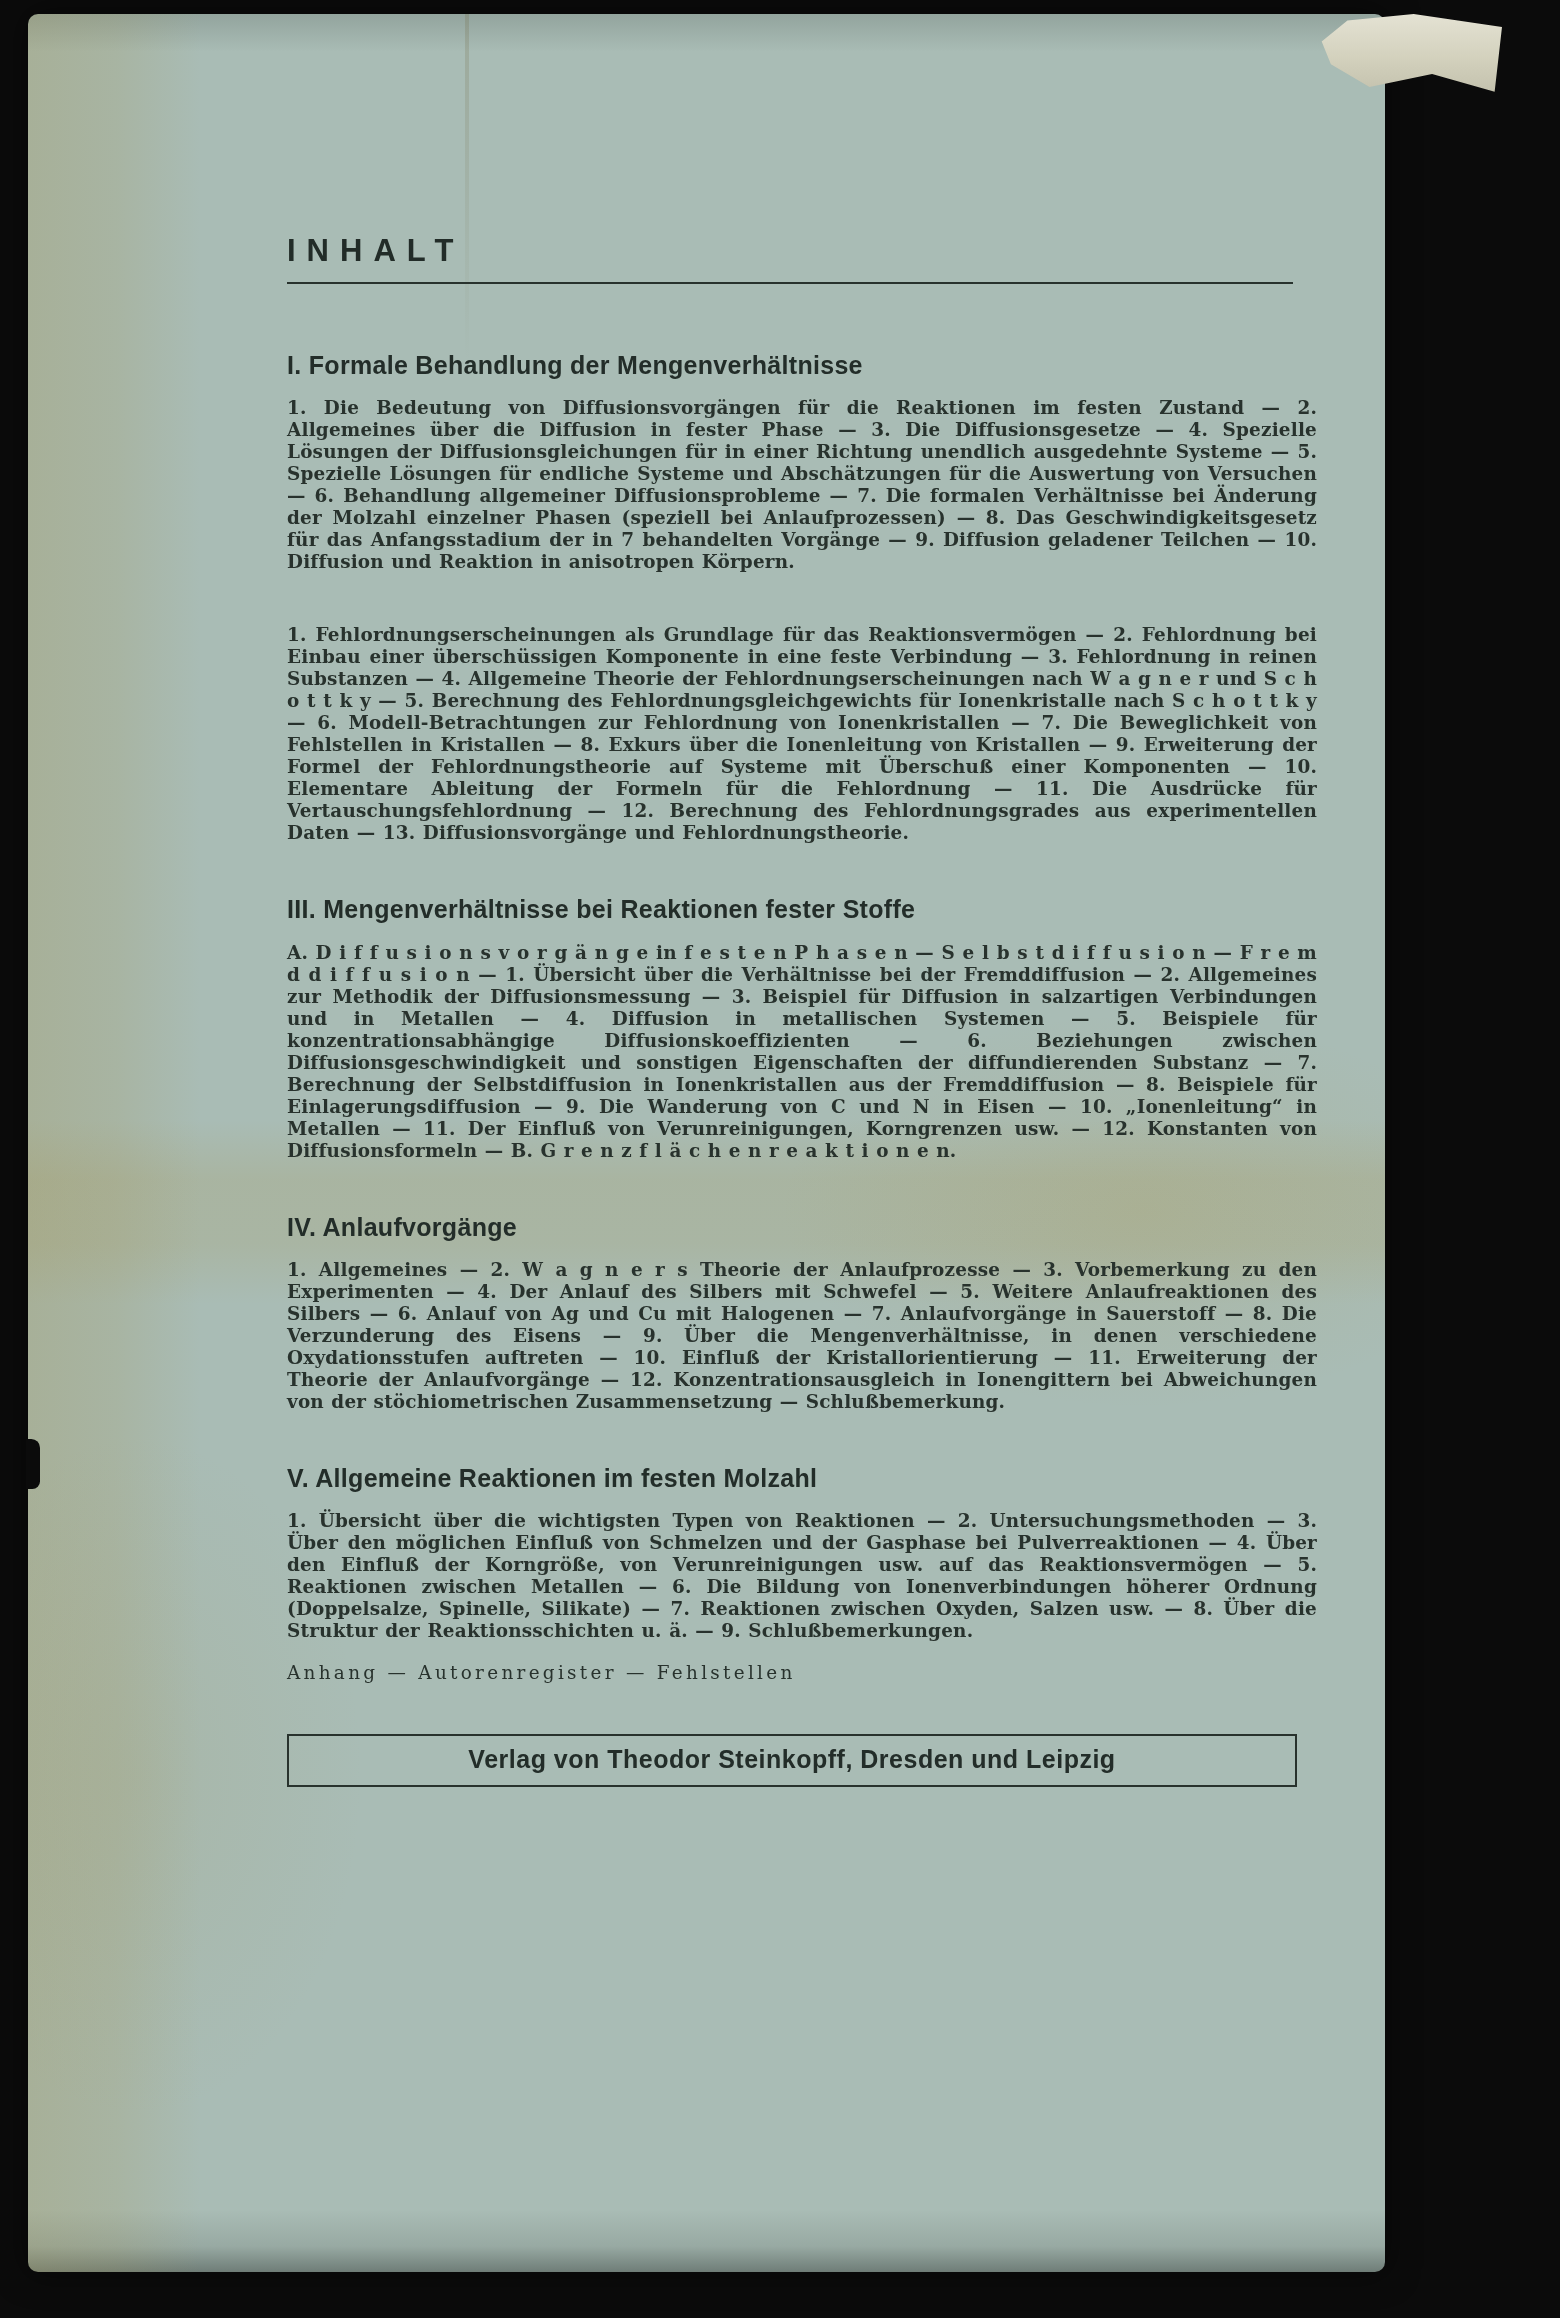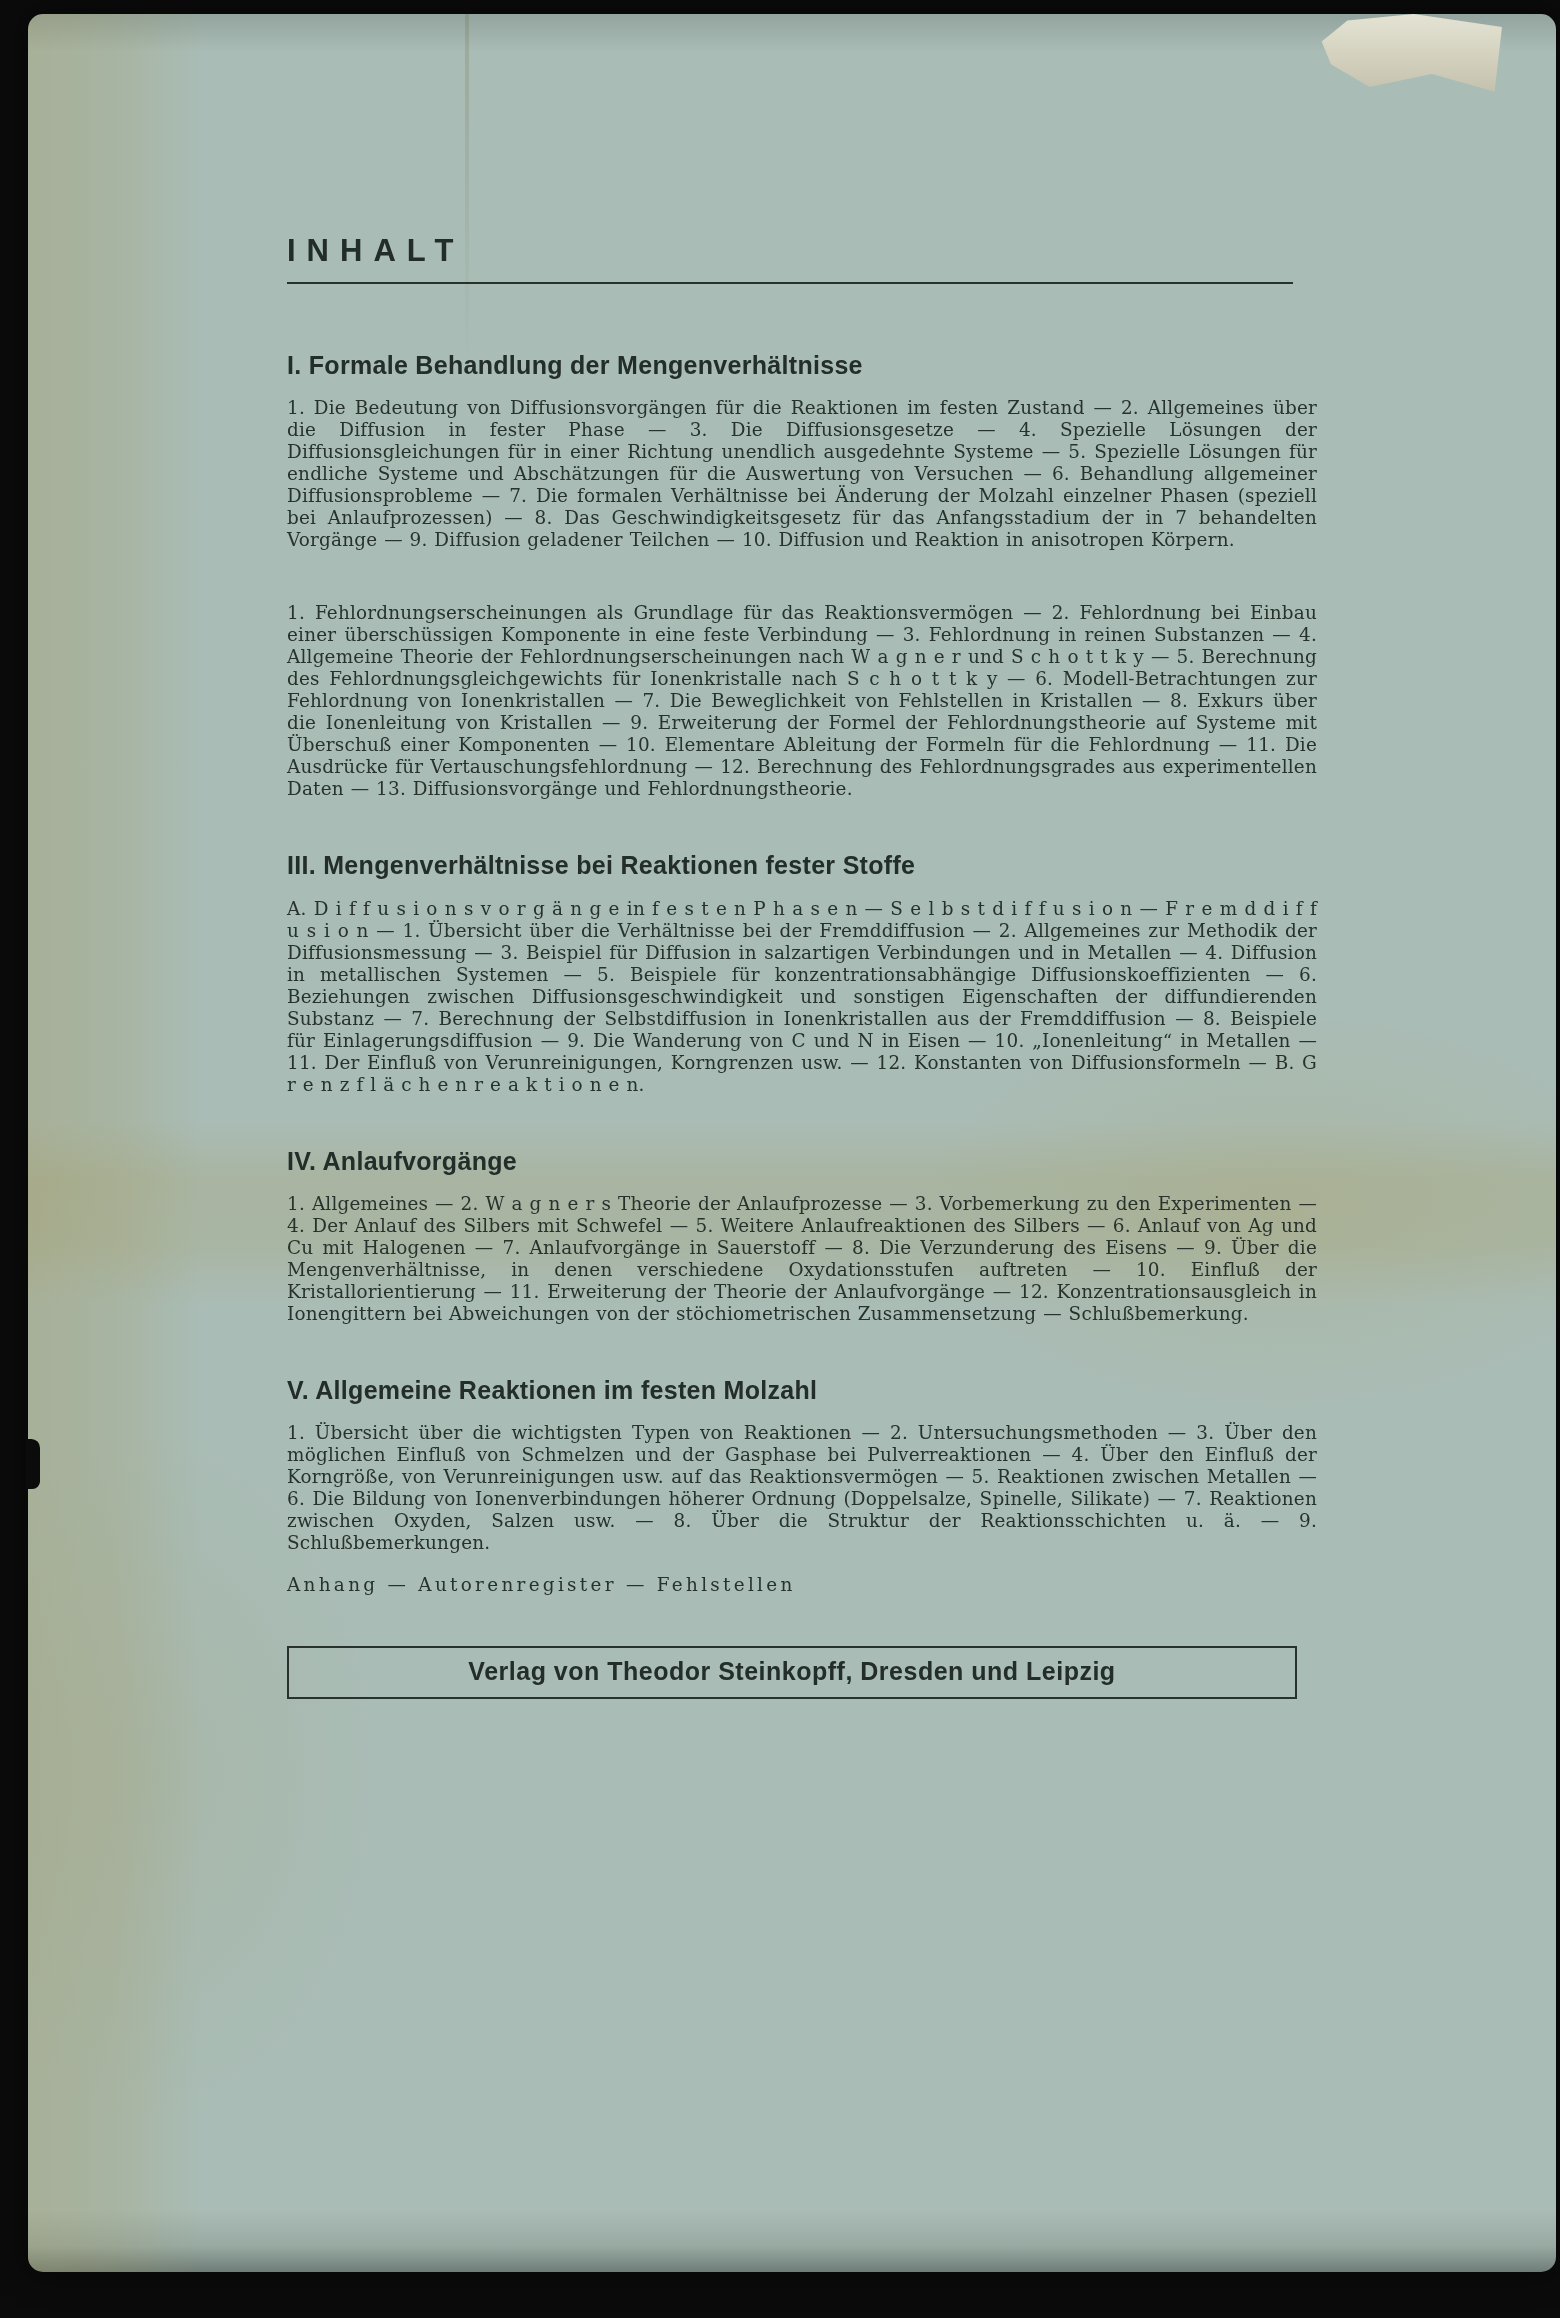--- a/index.html
+++ b/index.html
@@ -10,36 +10,36 @@
     position:relative;
     overflow:hidden;
     background:#0b0b0b;
     font-family:"DejaVu Serif", serif;
   }
 
   
   .paper{
     position:absolute;
     left:28px; top:14px;
-    width:1528px; height:2258px;
+    width:1357px; height:2258px;
     background-color:#a9bcb5;
     background-image:
       
       linear-gradient(90deg, rgba(163,148,86,0.30) 0px, rgba(163,148,86,0.20) 87px, rgba(163,148,86,0) 173px),
       
       linear-gradient(180deg, rgba(0,0,0,0) 1106px, rgba(168,150,82,0.20) 1165px, rgba(168,150,82,0.18) 1230px, rgba(0,0,0,0) 1290px),
       
       linear-gradient(180deg, rgba(30,38,34,0.16) 0px, rgba(30,38,34,0) 38px),
       
       linear-gradient(0deg, rgba(30,38,34,0.42) 0px, rgba(30,38,34,0.12) 26px, rgba(30,38,34,0) 62px),
       
       radial-gradient(ellipse 515px 282px at 82% 53%, rgba(175,155,85,0.18), rgba(175,155,85,0) 70%),
       
       radial-gradient(ellipse 325px 488px at 8% 78%, rgba(160,150,95,0.14), rgba(160,150,95,0) 70%);
-    border-radius:15px;
+    border-radius:10px;
     box-shadow:0 0 33px rgba(0,0,0,0.55);
   }
 
   
   .torn{
     position:absolute;
     left:1290px; top:0px;
     width:184px; height:81px;
     background:linear-gradient(180deg,#e4e2d3 0%, #d3d1bd 55%, #c2c0ac 100%);
     clip-path:polygon(2% 34%, 16% 8%, 52% 0%, 100% 16%, 96% 96%, 62% 74%, 28% 90%, 7% 62%);
@@ -98,20 +98,21 @@
     margin-bottom:17.3px;
   }
 
   .sec-body{
     font-size:18.4px;
     line-height:22px;
     text-align:justify;
     letter-spacing:0.2px;
     word-spacing:0.8px;
     color:#28322d;
+    font-weight:bold;
   }
 
   .appendix{
     margin-top:19.5px;
     font-size:18.4px;
     letter-spacing:3.3px;
     color:#28322d;
   }
 
   .pubbox{

